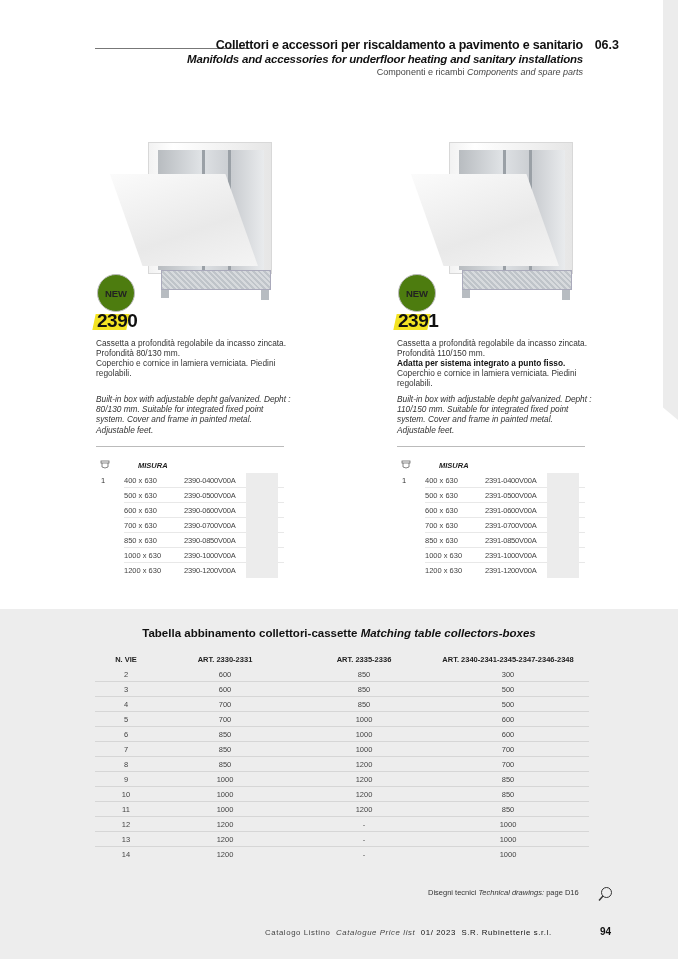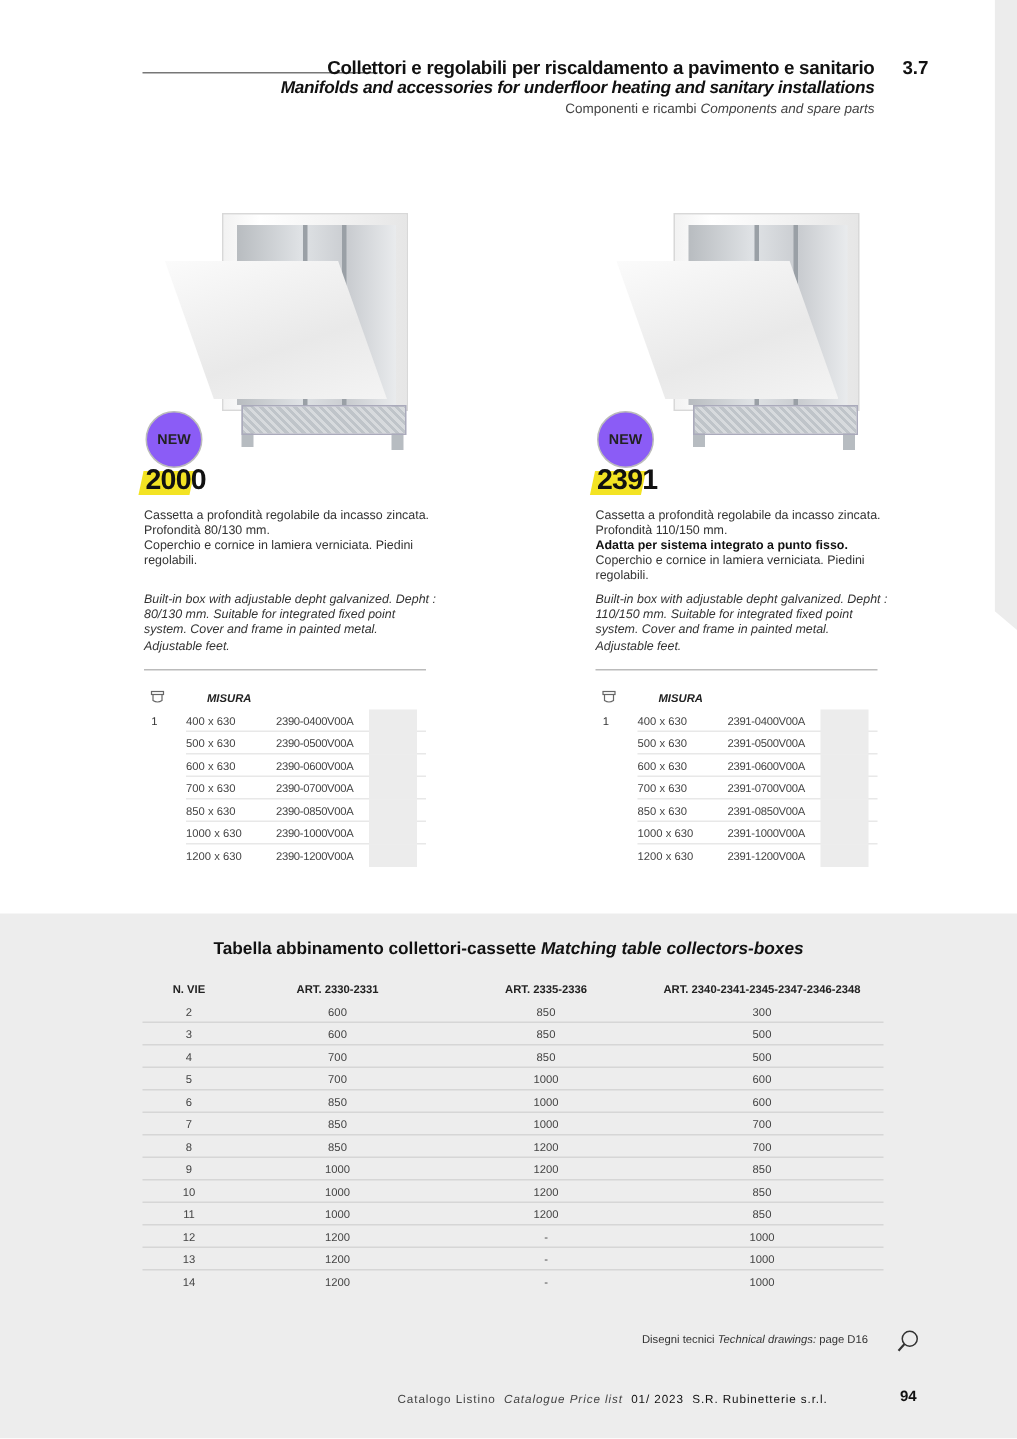--- a/index.html
+++ b/index.html
@@ -25,21 +25,21 @@
   .box-back { position: absolute; left: 42px; top: 10px; width: 124px; height: 132px; background: linear-gradient(90deg,#f2f2f2,#ffffff 20%,#e6e6e6); border: 1px solid #d8d8d8; }
   .box-inner { position: absolute; left: 52px; top: 18px; width: 106px; height: 120px; background: linear-gradient(90deg,#b8bcc0,#dfe2e5 40%,#c9ccd0 70%,#e9ebed); }
   .box-rail1 { position: absolute; left: 96px; top: 18px; width: 3px; height: 120px; background: #9aa0a6; }
   .box-rail2 { position: absolute; left: 122px; top: 18px; width: 3px; height: 120px; background: #9aa0a6; }
   .box-door { position: absolute; left: 4px; top: 42px; width: 148px; height: 92px; background: linear-gradient(160deg,#fbfbfb,#e9e9e9 60%,#f4f4f4);
     clip-path: polygon(0 0, 78% 0, 100% 100%, 22% 100%); filter: drop-shadow(0 1px 1px #bbb); }
   .box-grille { position: absolute; left: 55px; top: 138px; width: 110px; height: 20px; background: repeating-linear-gradient(45deg,#bfc4c9 0 2px,#d7dadd 2px 4px); border: 1px solid #aab; }
   .box-foot1 { position: absolute; left: 55px; top: 138px; width: 8px; height: 28px; background: #b7bcc1; }
   .box-foot2 { position: absolute; left: 155px; top: 138px; width: 8px; height: 30px; background: #b7bcc1; }
 
-  .new-badge { position: absolute; left: 3px; top: 174px; width: 38px; height: 38px; border: 1px solid #bbb; border-radius: 50%; background: #8b5cf6;
+  .new-badge { position: absolute; left: 3px; top: 174px; width: 38px; height: 38px; border: 1px solid #bbb; border-radius: 50%; background: #4d7c0f;
     display: flex; align-items: center; justify-content: center; font-size: 9.5px; font-weight: bold; color: #222; }
 
   .code-wrap { position: absolute; left: 0; top: 210px; height: 24px; }
   .code-hl { position: absolute; left: 0; top: 4px; width: 34px; height: 16px; background: #f3e323; transform: skewX(-12deg); }
   .code { position: relative; font-size: 19px; font-weight: bold; color: #111; letter-spacing: -0.5px; padding-left: 3px; }
 
   .desc { position: absolute; left: 2px; top: 238px; width: 195px; font-size: 8.3px; line-height: 10px; color: #333; }
   .desc b { color: #111; }
   .desc-en { position: absolute; left: 2px; width: 195px; font-size: 8.3px; line-height: 10.2px; color: #333; font-style: italic; }
   .p1 .desc-en { top: 294px; }
@@ -78,41 +78,41 @@
   .footer b { color: #111; font-weight: normal; }
   .page-num { position: absolute; left: 600px; top: 317px; font-size: 10px; font-weight: bold; color: #111; }
 </style>
 </head>
 <body>
 
 <div class="side-strip"></div>
 
 <div class="header">
   <div class="header-line"></div>
-  <div class="h-title">Collettori e regolabili per riscaldamento a pavimento e sanitario</div>
-  <div class="h-section">3.7</div>
+  <div class="h-title">Collettori e accessori per riscaldamento a pavimento e sanitario</div>
+  <div class="h-section">06.3</div>
   <div class="h-sub">Manifolds and accessories for underfloor heating and sanitary installations</div>
   <div class="h-sub2"><span>Componenti e ricambi</span> <i>Components and spare parts</i></div>
 </div>
 
 <div class="product p1">
   <div class="prod-img">
     <div class="box-back"></div>
       <div class="box-inner"></div>
       <div class="box-rail1"></div>
       <div class="box-rail2"></div>
     <div class="box-foot1"></div>
       <div class="box-foot2"></div>
       <div class="box-grille"></div>
       <div class="box-door"></div>
   </div>
   <div class="new-badge">NEW</div>
   <div class="code-wrap">
     <div class="code-hl"></div>
-    <div class="code">2000</div>
+    <div class="code">2390</div>
   </div>
   <div class="desc">
     <div>Cassetta a profondità regolabile da incasso zincata. Profondità 80/130 mm.</div>
     <div>Coperchio e cornice in lamiera verniciata. Piedini regolabili.</div>
   </div>
   <div class="desc-en">Built-in box with adjustable depht galvanized. Depht : 80/130 mm. Suitable for integrated fixed point system. Cover and frame in painted metal. Adjustable feet.</div>
   <div class="sep"></div>
   <div class="ptable">
     <div class="pt-head">
       <svg class="pt-icon" viewBox="0 0 10 9">

